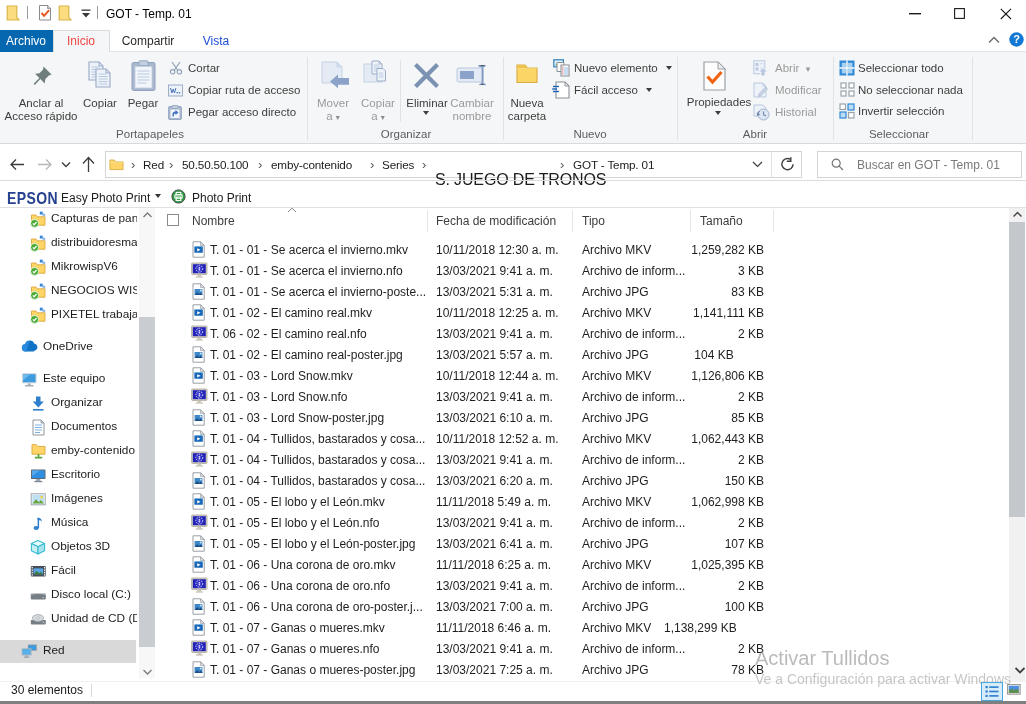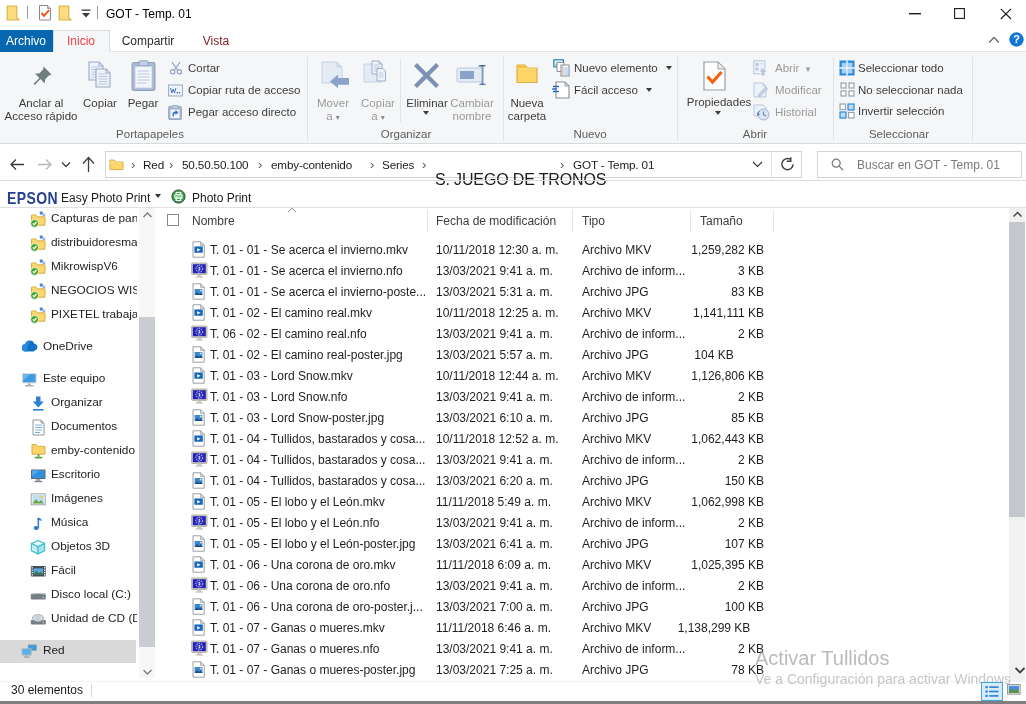--- a/index.html
+++ b/index.html
@@ -47,21 +47,21 @@
     <span class="abs ctr" style="white-space:nowrap">Archivo</span>
   </div>
 <div class="abs" style="left:53px;top:30px;width:57px;height:23px;background:#f5f6f7;border:1px solid #dadbdc;border-bottom:none"></div>
 <div class="txt" style="left:81px;top:34px">
     <span class="abs ctr" style="white-space:nowrap;color:#ef4444">Inicio</span>
   </div>
 <div class="txt" style="left:148px;top:34px">
     <span class="abs ctr" style="white-space:nowrap;color:#2b2b2b">Compartir</span>
   </div>
 <div class="txt" style="left:216px;top:34px">
-    <span class="abs ctr" style="white-space:nowrap;color:#7f1d1d">Vista</span>
+    <span class="abs ctr" style="white-space:nowrap;color:#1d4ed8">Vista</span>
   </div>
 <div class="abs" style="left:0;top:52px;width:1026px;height:92px;background:#f5f6f7;border-bottom:1px solid #d8d9db"></div>
 <div class="abs" style="left:307px;top:57px;width:1px;height:83px;background:#e0e2e5"></div>
 <div class="abs" style="left:503px;top:57px;width:1px;height:83px;background:#e0e2e5"></div>
 <div class="abs" style="left:677px;top:57px;width:1px;height:83px;background:#e0e2e5"></div>
 <div class="abs" style="left:833px;top:57px;width:1px;height:83px;background:#e0e2e5"></div>
 <div class="abs" style="left:972px;top:57px;width:1px;height:83px;background:#e0e2e5"></div>
 <div class="abs" style="left:400px;top:60px;width:1px;height:62px;background:#e0e2e5"></div>
 <div class="txt" style="left:150px;top:128px;font-size:11.5px;color:#5c5c5c">
     <span class="abs ctr">Portapapeles</span>
@@ -727,21 +727,21 @@
 <div class="txt rowtipo" style="left:582px;top:537px">Archivo JPG</div>
 <div class="txt rowsize" style="left:664px;top:537px;width:100px;text-align:right">107 KB</div>
 <svg class="abs" style="left:191px;top:556px" width="16" height="17" viewBox="0 0 16 17">
     <path d="M2,0.8 h7.6 l3.6,3.6 v11.8 H2 z" fill="#fff" stroke="#9aa0a6" stroke-width="1"></path>
     <path d="M9.6,0.8 l3.6,3.6 h-3.6 z" fill="#e8eaec" stroke="#9aa0a6" stroke-width="0.8"></path>
     <rect x="3.4" y="5.6" width="8.4" height="6.2" rx="0.6" fill="#1766b8"></rect>
     <path d="M3.4,6.6 q4.2,-1.6 8.4,0 v-0.4 a0.6,0.6 0 0 0 -0.6,-0.6 h-7.2 a0.6,0.6 0 0 0 -0.6,0.6 z" fill="#4fa3e0"></path>
     <path d="M6.2,7.2 l3.4,1.6 -3.4,1.6 z" fill="#fff"></path>
   </svg>
 <div class="txt rowname" style="left:210px;top:558px">T. 01 - 06 - Una corona de oro.mkv</div>
-<div class="txt rowdate" style="left:436px;top:558px">11/11/2018 6:09 a. m.</div>
+<div class="txt rowdate" style="left:436px;top:558px">11/11/2018 6:25 a. m.</div>
 <div class="txt rowtipo" style="left:582px;top:558px">Archivo MKV</div>
 <div class="txt rowsize" style="left:664px;top:558px;width:100px;text-align:right">1,025,395 KB</div>
 <svg class="abs" style="left:191px;top:577px" width="17" height="17" viewBox="0 0 17 17">
     <rect x="0.6" y="1" width="15.4" height="11.4" rx="0.8" fill="#d8d4c8" stroke="#a8a294" stroke-width="0.8"></rect>
     <rect x="1.8" y="2.2" width="13" height="9" fill="#2323b8"></rect>
     <circle cx="8.3" cy="6.7" r="3.4" fill="none" stroke="#e8e8ff" stroke-width="1" stroke-dasharray="1.5 1"></circle>
     <circle cx="8.3" cy="6.7" r="2.2" fill="#4a4ad8"></circle>
     <rect x="7.8" y="5" width="1" height="1" fill="#fff"></rect>
     <rect x="7.8" y="6.4" width="1" height="2" fill="#fff"></rect>
     <path d="M6.8,12.4 h3 l0.6,2 h-4.2 z" fill="#c8c4b8"></path>
@@ -765,21 +765,21 @@
 <svg class="abs" style="left:191px;top:619px" width="16" height="17" viewBox="0 0 16 17">
     <path d="M2,0.8 h7.6 l3.6,3.6 v11.8 H2 z" fill="#fff" stroke="#9aa0a6" stroke-width="1"></path>
     <path d="M9.6,0.8 l3.6,3.6 h-3.6 z" fill="#e8eaec" stroke="#9aa0a6" stroke-width="0.8"></path>
     <rect x="3.4" y="5.6" width="8.4" height="6.2" rx="0.6" fill="#1766b8"></rect>
     <path d="M3.4,6.6 q4.2,-1.6 8.4,0 v-0.4 a0.6,0.6 0 0 0 -0.6,-0.6 h-7.2 a0.6,0.6 0 0 0 -0.6,0.6 z" fill="#4fa3e0"></path>
     <path d="M6.2,7.2 l3.4,1.6 -3.4,1.6 z" fill="#fff"></path>
   </svg>
 <div class="txt rowname" style="left:210px;top:621px">T. 01 - 07 - Ganas o mueres.mkv</div>
 <div class="txt rowdate" style="left:436px;top:621px">11/11/2018 6:46 a. m.</div>
 <div class="txt rowtipo" style="left:582px;top:621px">Archivo MKV</div>
-<div class="txt rowsize" style="left:664px;top:621px;width:100px;text-align:center">1,138,299 KB</div>
+<div class="txt rowsize" style="left:664px;top:621px;width:100px;text-align:left">1,138,299 KB</div>
 <svg class="abs" style="left:191px;top:640px" width="17" height="17" viewBox="0 0 17 17">
     <rect x="0.6" y="1" width="15.4" height="11.4" rx="0.8" fill="#d8d4c8" stroke="#a8a294" stroke-width="0.8"></rect>
     <rect x="1.8" y="2.2" width="13" height="9" fill="#2323b8"></rect>
     <circle cx="8.3" cy="6.7" r="3.4" fill="none" stroke="#e8e8ff" stroke-width="1" stroke-dasharray="1.5 1"></circle>
     <circle cx="8.3" cy="6.7" r="2.2" fill="#4a4ad8"></circle>
     <rect x="7.8" y="5" width="1" height="1" fill="#fff"></rect>
     <rect x="7.8" y="6.4" width="1" height="2" fill="#fff"></rect>
     <path d="M6.8,12.4 h3 l0.6,2 h-4.2 z" fill="#c8c4b8"></path>
     <rect x="4.6" y="14.4" width="7.4" height="1.2" rx="0.6" fill="#b8b2a4"></rect>
   </svg>

